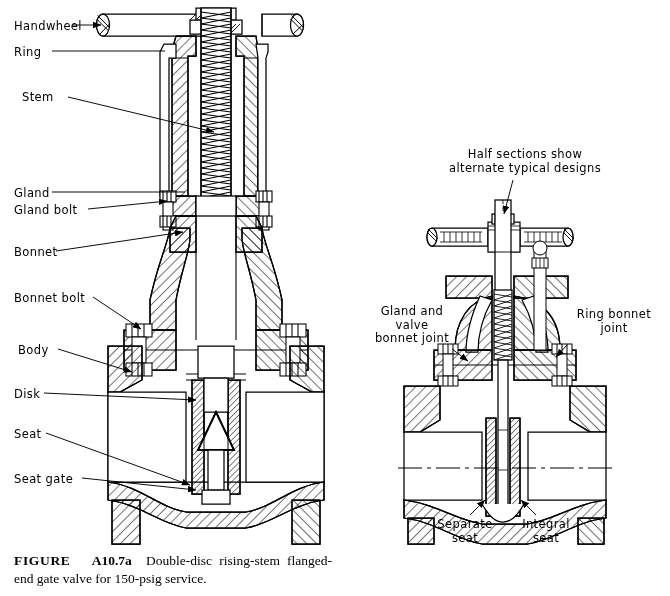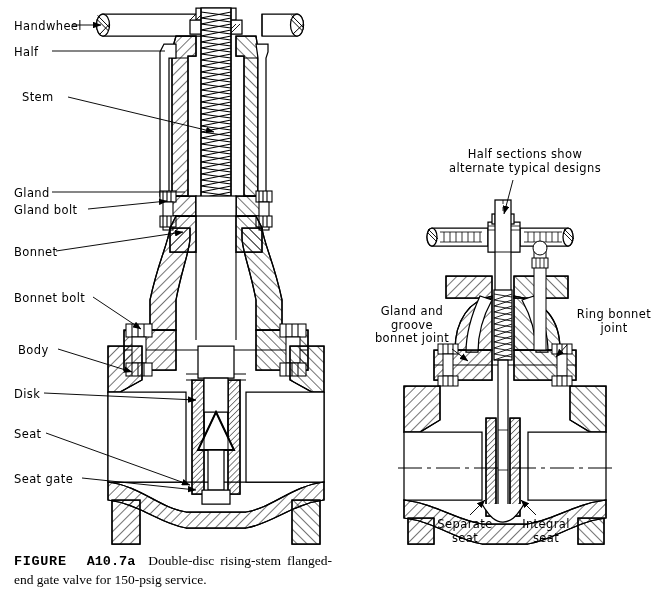--- a/index.html
+++ b/index.html
@@ -7,21 +7,21 @@
        font-family:"DejaVu Sans",sans-serif;color:#000;}
   #figure-root{position:absolute;inset:0;width:670px;height:596px;border-radius:21px;}
   svg.dia{position:absolute;left:0;top:0;width:670px;height:596px;}
 
   .lbl{position:absolute;font-family:"DejaVu Sans",sans-serif;
        font-size:11.5px;color:#000;white-space:nowrap;letter-spacing:.4px;}
   .lbl.ctr{text-align:center;white-space:normal;line-height:1.18;}
 
   .caption{position:absolute;font-family:"Liberation Serif",serif;
            font-size:13.5px;color:#000;line-height:1.32;}
-  .caption b{font-weight:bold;font-family:Liberation Mono, monospace;}
+  .caption b{font-weight:bold;}
   .cap-l{left:14px;top:552px;width:318px;text-align:justify;}
   .cap-r{left:348px;top:552px;width:312px;text-align:justify;}
   .sp{letter-spacing:.05em;}
   .misspell{text-decoration:underline;text-decoration-color:#d63b3b;
             text-decoration-style:wavy;text-decoration-thickness:1px;}
 </style>
 </head>
 <body>
 
 <div id="figure-root">
@@ -330,39 +330,39 @@
       <path d="M452,349 L468,361" marker-end="url(#arr)"></path>
       <path d="M567,345 L556,357" marker-end="url(#arr)"></path>
       <path d="M470,515 L485,500" marker-end="url(#arr)"></path>
       <path d="M536,515 L521,500" marker-end="url(#arr)"></path>
     </g>
 
     </g>
   </svg>
 
   <div class="lbl" style="left:14px;top:19px;">Handwheel</div>
-  <div class="lbl" style="left:14px;top:45px;">Half</div>
+  <div class="lbl" style="left:14px;top:45px;">Ring</div>
   <div class="lbl" style="left:22px;top:90px;">Stem</div>
   <div class="lbl" style="left:14px;top:186px;">Gland</div>
   <div class="lbl" style="left:14px;top:203px;">Gland  bolt</div>
   <div class="lbl" style="left:14px;top:245px;">Bonnet</div>
   <div class="lbl" style="left:14px;top:291px;">Bonnet  bolt</div>
   <div class="lbl" style="left:18px;top:343px;">Body</div>
   <div class="lbl" style="left:14px;top:387px;">Disk</div>
   <div class="lbl" style="left:14px;top:427px;">Seat</div>
   <div class="lbl" style="left:14px;top:472px;">Seat  gate</div>
 
   <div class="lbl ctr" style="left:440px;top:148px;width:170px;">
     <div>Half sections show</div>
     <div>alternate typical designs</div>
   </div>
 
   <div class="lbl ctr" style="left:360px;top:305px;width:104px;">
     <div>Gland and</div>
-    <div>groove</div>
+    <div>valve</div>
     <div>bonnet joint</div>
   </div>
 
   <div class="lbl ctr" style="left:566px;top:308px;width:96px;">
     <div>Ring bonnet</div>
     <div>joint</div>
   </div>
 
   <div class="lbl ctr" style="left:424px;top:518px;width:82px;">
     <div>Separate</div>

